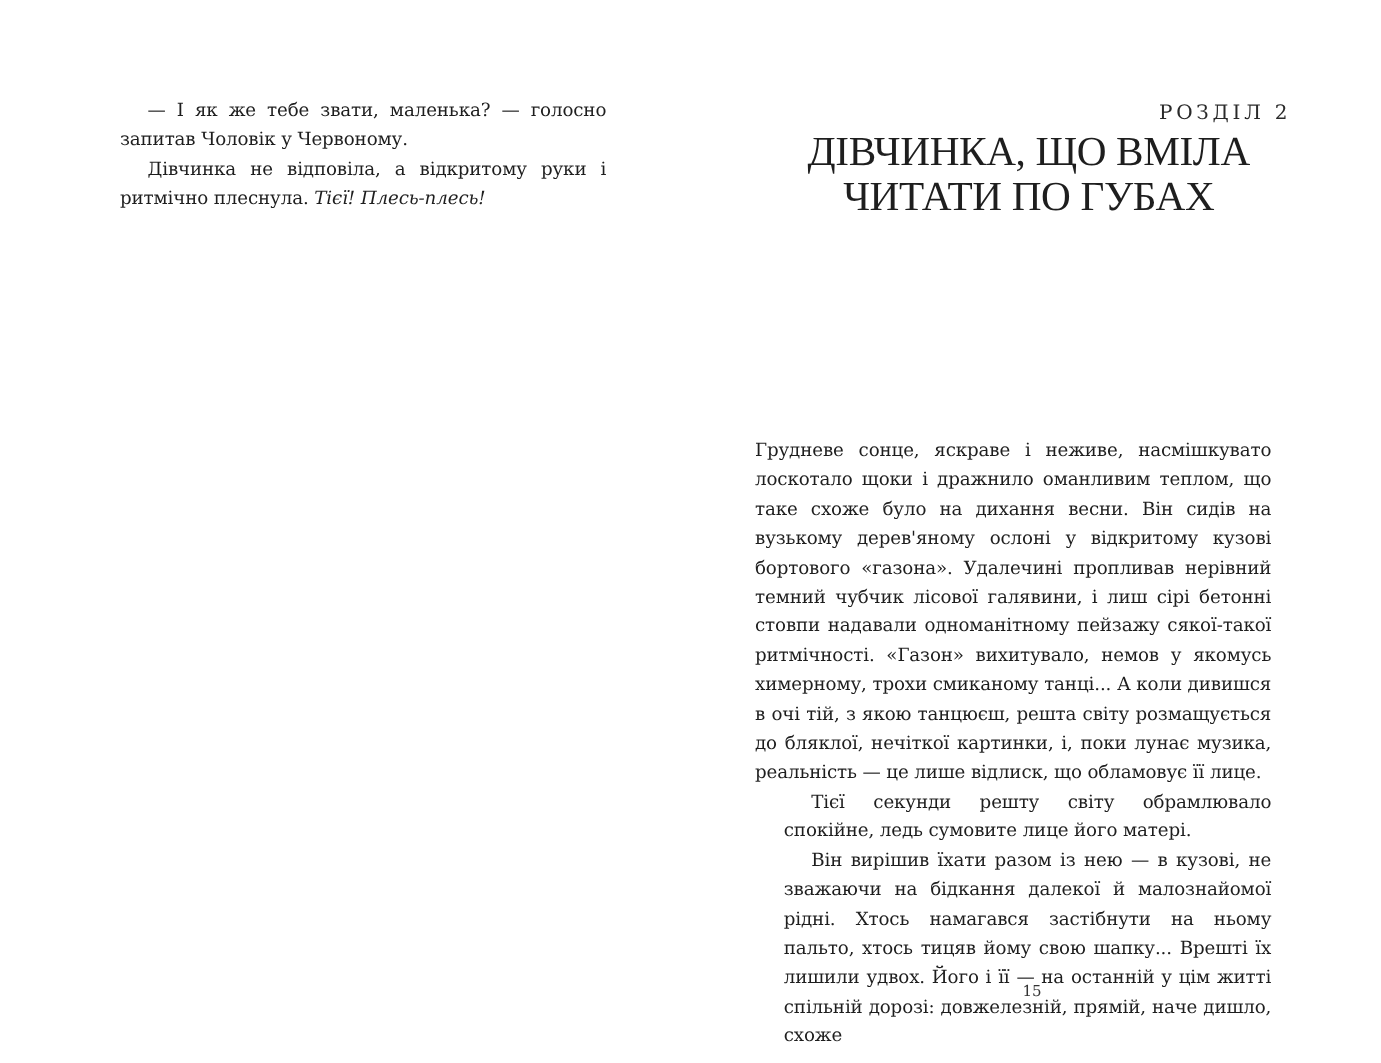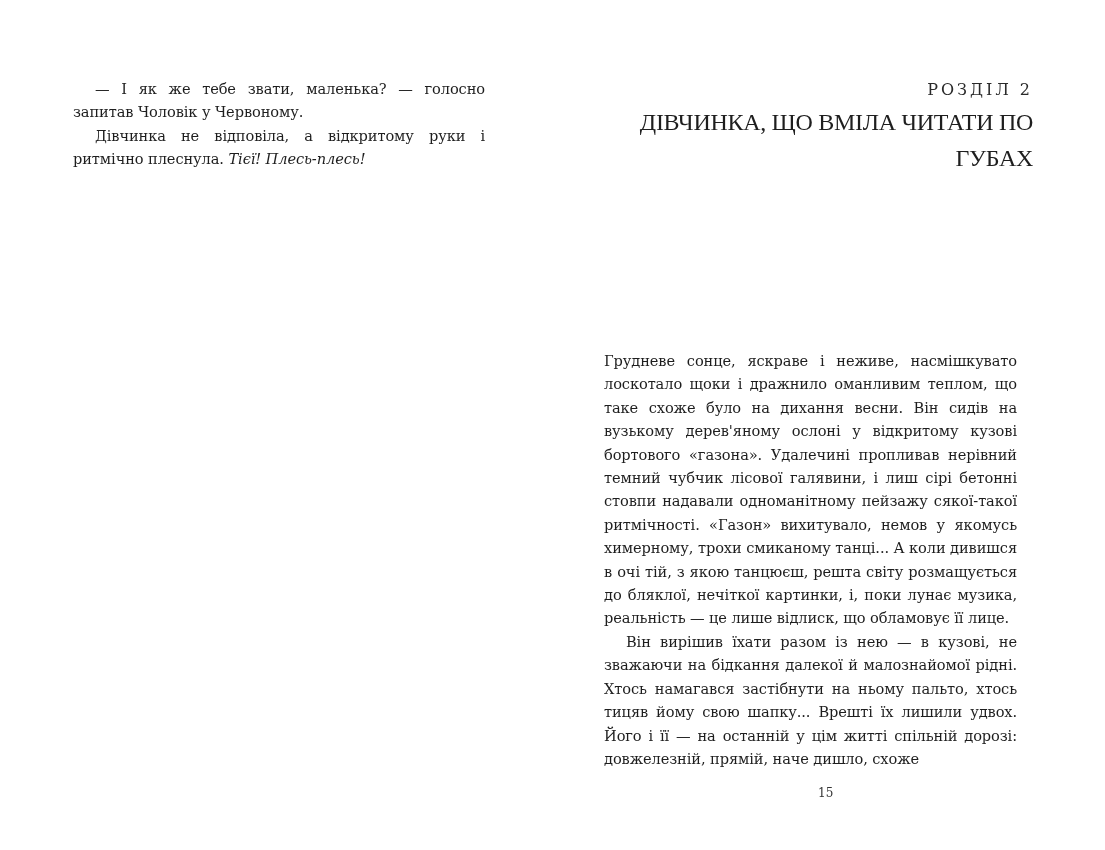--- a/index.html
+++ b/index.html
@@ -48,20 +48,21 @@
       left: 52px;
       top: 349px;
       width: 413px;
     }
     .para {
       margin: 0;
       text-indent: 0;
     }
     .para.indent {
       text-indent: 22px;
+      margin-left: 23px;
     }
     .para.first {
       text-indent: 0;
     }
     .italic {
       font-style: italic;
     }
     .chapter-label {
       position: absolute;
       right: 72px;
@@ -70,24 +71,24 @@
       font-size: 16px;
       letter-spacing: 3px;
       color: #2a2a2a;
       text-align: right;
     }
     .chapter-title {
       position: absolute;
       right: 72px;
       top: 104px;
       width: 420px;
-      text-align: right;
+      text-align: center;
       font-family: "Liberation Serif", "DejaVu Serif", serif;
       font-weight: normal;
-      font-size: 24px;
+      font-size: 33px;
       line-height: 36px;
       letter-spacing: -0.3px;
       color: #1e1e1e;
       margin: 0;
     }
     .folio {
       position: absolute;
       left: 266px;
       top: 786px;
       font-family: "DejaVu Serif", "Liberation Serif", serif;
@@ -110,19 +111,20 @@
       </p>
     </div>
   </div>
 
   <div class="page page-right">
     <div class="chapter-label">РОЗДІЛ 2</div>
     <h1 class="chapter-title">ДІВЧИНКА, ЩО ВМІЛА ЧИТАТИ ПО ГУБАХ</h1>
 
     <div class="text-block right-block">
       <p class="para first">Грудневе сонце, яскраве і неживе, насмішкувато лоскотало щоки і дражнило оманливим теплом, що таке схоже було на дихання весни. Він сидів на вузькому дерев'яному ослоні у відкритому кузові бортового «газона». Удалечині пропливав нерівний темний чубчик лісової галявини, і лиш сірі бетонні стовпи надавали одноманітному пейзажу сякої-такої ритмічності. «Газон» вихитувало, немов у якомусь химерному, трохи смиканому танці... А коли дивишся в очі тій, з якою танцюєш, решта світу розмащується до бляклої, нечіткої картинки, і, поки лунає музика, реальність — це лише відлиск, що обламовує її лице.</p>
+      <p class="para indent">Тієї секунди решту світу обрамлювало спокійне, ледь сумовите лице його матері.</p>
       <p class="para indent">Він вирішив їхати разом із нею — в кузові, не зважаючи на бідкання далекої й малознайомої рідні. Хтось намагався застібнути на ньому пальто, хтось тицяв йому свою шапку... Врешті їх лишили удвох. Його і її — на останній у цім житті спільній дорозі: довжелезній, прямій, наче дишло, схоже</p>
     </div>
 
     <div class="folio">15</div>
   </div>
 
 </div>
 
 </body></html>

